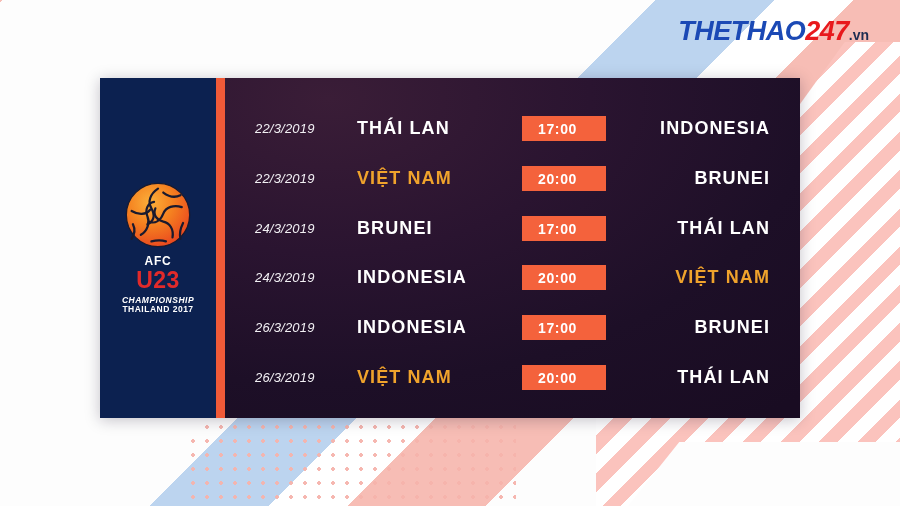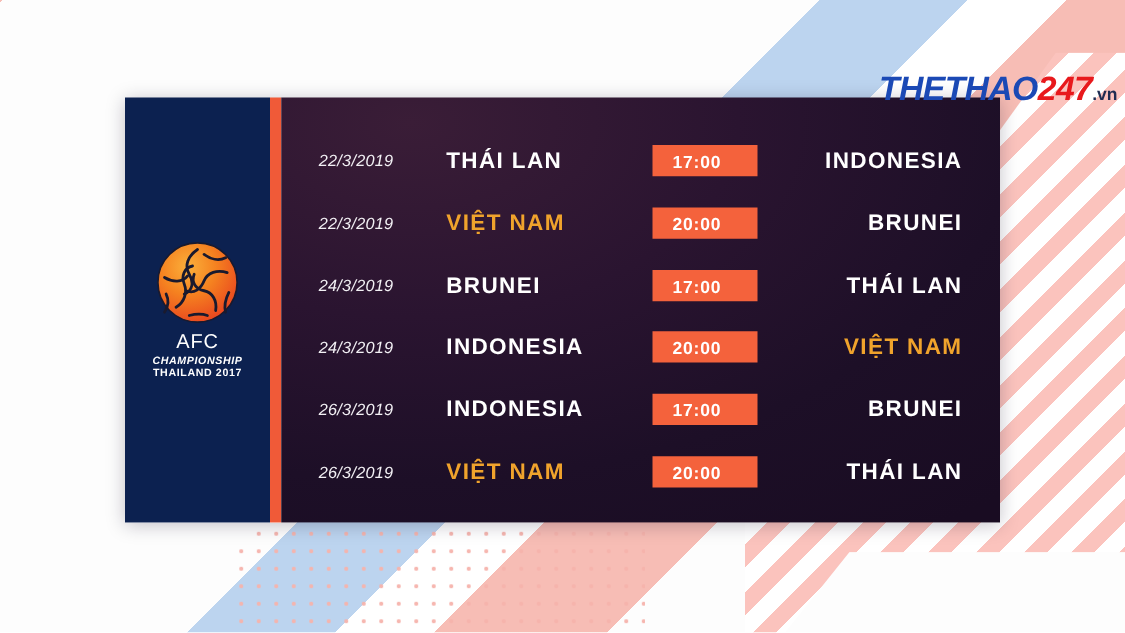--- a/index.html
+++ b/index.html
@@ -72,29 +72,28 @@
     background-image:radial-gradient(#f6b3ac 1.6px, rgba(0,0,0,0) 1.7px);
     background-size:14px 14px;
     background-position:0 0;
     clip-path:polygon(8% 0%, 100% 0%, 100% 100%, 0% 100%, 0% 18%);
     opacity:.95;
   }
 
   
   .site-logo {
     position:absolute;
-    right:6px; top:18px;
+    right:31px; top:18px;
     font-size:27px;
     font-weight:bold;
     font-style:italic;
     letter-spacing:-0.5px;
     line-height:1;
     white-space:nowrap;
     z-index:6;
-    margin-top:40px;
   }
   .site-logo .lg-a { color:#1b49b5; }
   .site-logo .lg-b { color:#e8191c; }
   .site-logo .lg-c { color:#1f2d52; font-size:14px; font-style:normal; letter-spacing:0; }
 
   
   .card {
     position:absolute;
     left:100px; top:78px;
     width:700px; height:340px;
@@ -127,21 +126,21 @@
     display:flex;
     flex-direction:column;
   }
 
   
   .emblem { display:flex; flex-direction:column; align-items:center; }
   .ball { width:66px; height:66px; display:block; }
 
   .emblem-text { margin-top:7px; text-align:center; line-height:1.05; }
   .afc-line {
-    color:#ffffff; font-size:16px; font-weight:normal;
+    color:#ffffff; font-size:12px; font-weight:bold;
     letter-spacing:.7px;
   }
   .u23-line {
     color:#e12a2a; font-size:23px; font-weight:bold;
     letter-spacing:.4px; line-height:1.1; margin-top:1px;
   }
   .champ-line {
     color:#ffffff; font-size:8.5px; font-weight:bold;
     letter-spacing:.5px; margin-top:2px;font-style:italic;
   }
@@ -255,20 +254,21 @@
             <path d="M58 16 C 66 22, 76 24, 84 20"></path>
             <path d="M88 62 C 84 70, 82 78, 84 86"></path>
             <path d="M40 90 C 48 88, 56 88, 62 90"></path>
             <path d="M12 64 C 16 72, 14 80, 10 86"></path>
           </g>
           <circle cx="50" cy="50" r="48" fill="none" stroke="#1a1a2e" stroke-width="2"></circle>
         </svg>
 
         <div class="emblem-text">
           <div class="afc-line">AFC</div>
+          <div class="u23-line">U23</div>
           <div class="champ-line">CHAMPIONSHIP</div>
           <div class="country-line">THAILAND 2017</div>
         </div>
       </div>
     </div>
 
     <div class="card-divider"></div>
 
     <div class="card-right">
 

